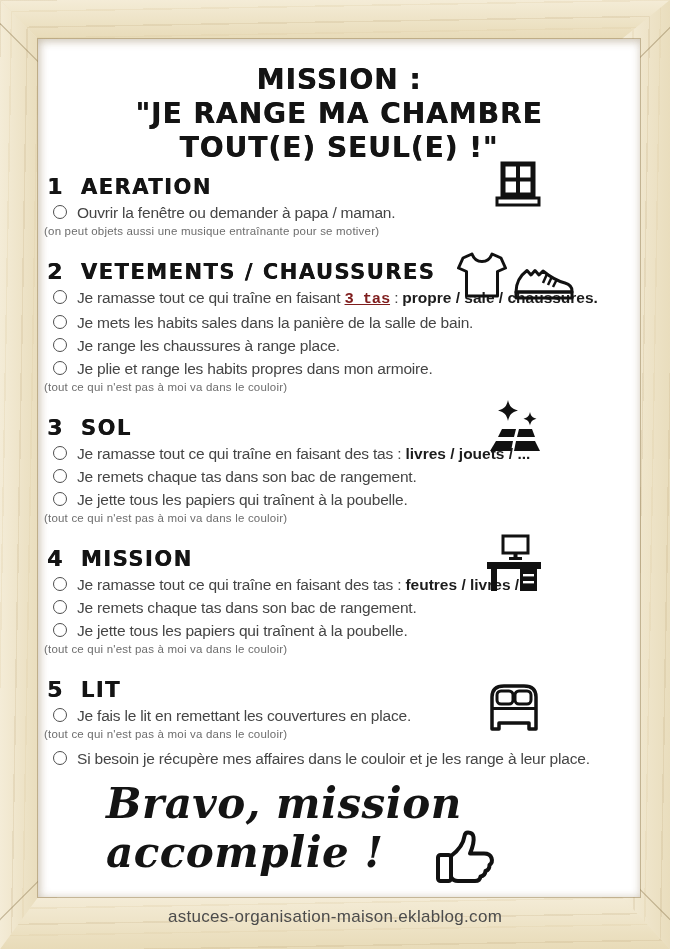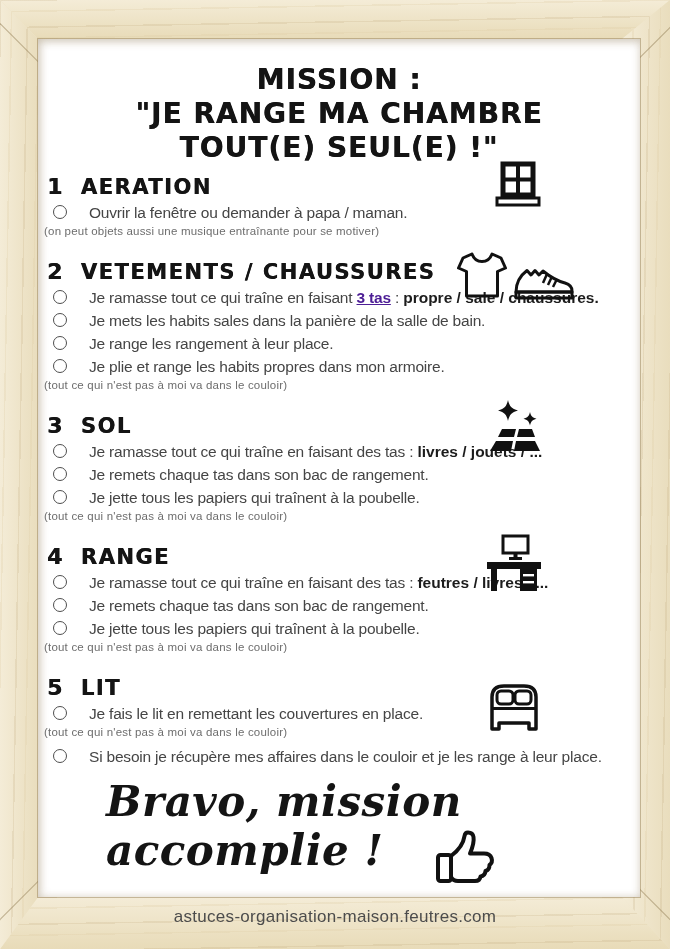--- a/index.html
+++ b/index.html
@@ -38,24 +38,24 @@
   .title div{text-shadow:.4px 0 0 currentColor;}
 
   .section{position:relative;}
   .sec-head{display:flex;align-items:baseline;gap:17px;padding-left:9px;
             font-family:"DejaVu Sans",sans-serif;font-weight:900;color:#141414;
             font-size:21px;letter-spacing:1.5px;line-height:26px;text-shadow:.4px 0 0 currentColor;}
   .sec-num{font-size:22px;}
   .s1{margin-top:9px;}
   .s2,.s3,.s4,.s5{margin-top:22px;}
 
-  .item{display:flex;align-items:flex-start;gap:22px;padding-left:15px;margin:2px 0;
+  .item{display:flex;align-items:flex-start;gap:10px;padding-left:15px;margin:2px 0;
         font-size:15.5px;letter-spacing:-.2px;color:#454545;line-height:21px;white-space:nowrap;}
   .cb{flex:0 0 auto;width:12px;height:12px;border:1.6px solid #4e4e4e;border-radius:50%;margin-top:3px;background:#fff;}
-  .item .u{font-weight:bold;text-decoration:underline;color:#4c1d95;}
+  .item .u{font-weight:bold;text-decoration:underline;color:#7f1d1d;font-family:Liberation Mono, monospace;}
   .item .strong{font-weight:bold;color:#1c1c1c;letter-spacing:0;}
   .note{padding-left:6px;margin-top:2px;font-size:11.5px;color:#6d6d6d;letter-spacing:.2px;}
 
   .outro-item{margin-top:8px;}
   .bravo{margin-top:10px;padding-left:68px;color:#141414;
          font-family:"DejaVu Serif",serif;font-style:italic;font-weight:bold;
          font-size:42px;letter-spacing:.5px;}
 
   .icon{position:absolute;}
   .icon-window{left:452px;top:122px;}
@@ -110,21 +110,21 @@
       <div class="item">
         <span class="cb"></span>
         <span><span>Je ramasse tout ce qui traîne en faisant </span><span class="u">3 tas</span><span> : </span><span class="strong">propre / sale / chaussures.</span></span>
       </div>
       <div class="item">
         <span class="cb"></span>
         <span>Je mets les habits sales dans la panière de la salle de bain.</span>
       </div>
       <div class="item">
         <span class="cb"></span>
-        <span>Je range les rangement à leur place.</span>
+        <span>Je range les chaussures à range place.</span>
       </div>
       <div class="item">
         <span class="cb"></span>
         <span>Je plie et range les habits propres dans mon armoire.</span>
       </div>
       <div class="note">(tout ce qui n'est pas à moi va dans le couloir)</div>
     </div>
 
     <div class="section s3">
       <div class="sec-head">
@@ -142,21 +142,21 @@
       <div class="item">
         <span class="cb"></span>
         <span>Je jette tous les papiers qui traînent à la poubelle.</span>
       </div>
       <div class="note">(tout ce qui n'est pas à moi va dans le couloir)</div>
     </div>
 
     <div class="section s4">
       <div class="sec-head">
         <span class="sec-num">4</span>
-        <span>RANGE</span>
+        <span>MISSION</span>
       </div>
       <div class="item">
         <span class="cb"></span>
         <span><span>Je ramasse tout ce qui traîne en faisant des tas : </span><span class="strong">feutres / livres / ...</span></span>
       </div>
       <div class="item">
         <span class="cb"></span>
         <span>Je remets chaque tas dans son bac de rangement.</span>
       </div>
       <div class="item">
@@ -227,14 +227,14 @@
       <rect x="30" y="9" width="16" height="13" rx="4" fill="none" stroke="#111" stroke-width="3"></rect>
       <line x1="7" y1="26.5" x2="51" y2="26.5" stroke="#111" stroke-width="3"></line>
     </svg>
 
     <svg class="icon icon-thumb" width="68" height="66" viewBox="0 0 68 66">
       <rect x="7" y="28" width="13" height="26" rx="2.5" fill="none" stroke="#111" stroke-width="4"></rect>
       <path d="M20 50 Q22 54 27 54 L44 54 Q49 54 49.5 49.5 Q54 49 54.5 44 Q58.5 43 58.5 38 Q62 35.5 60.5 31 Q59 26.5 53 26.5 L39 26.5 Q43.5 16 42.5 10 Q41.8 5.5 37 5.5 Q34 5.5 33.5 9 Q32 20 20 29 Z" fill="none" stroke="#111" stroke-width="4" stroke-linejoin="round"></path>
     </svg>
   </div>
 
-  <div class="site-url">astuces-organisation-maison.feutres.com</div>
+  <div class="site-url">astuces-organisation-maison.eklablog.com</div>
 </div>
 
 </body></html>

